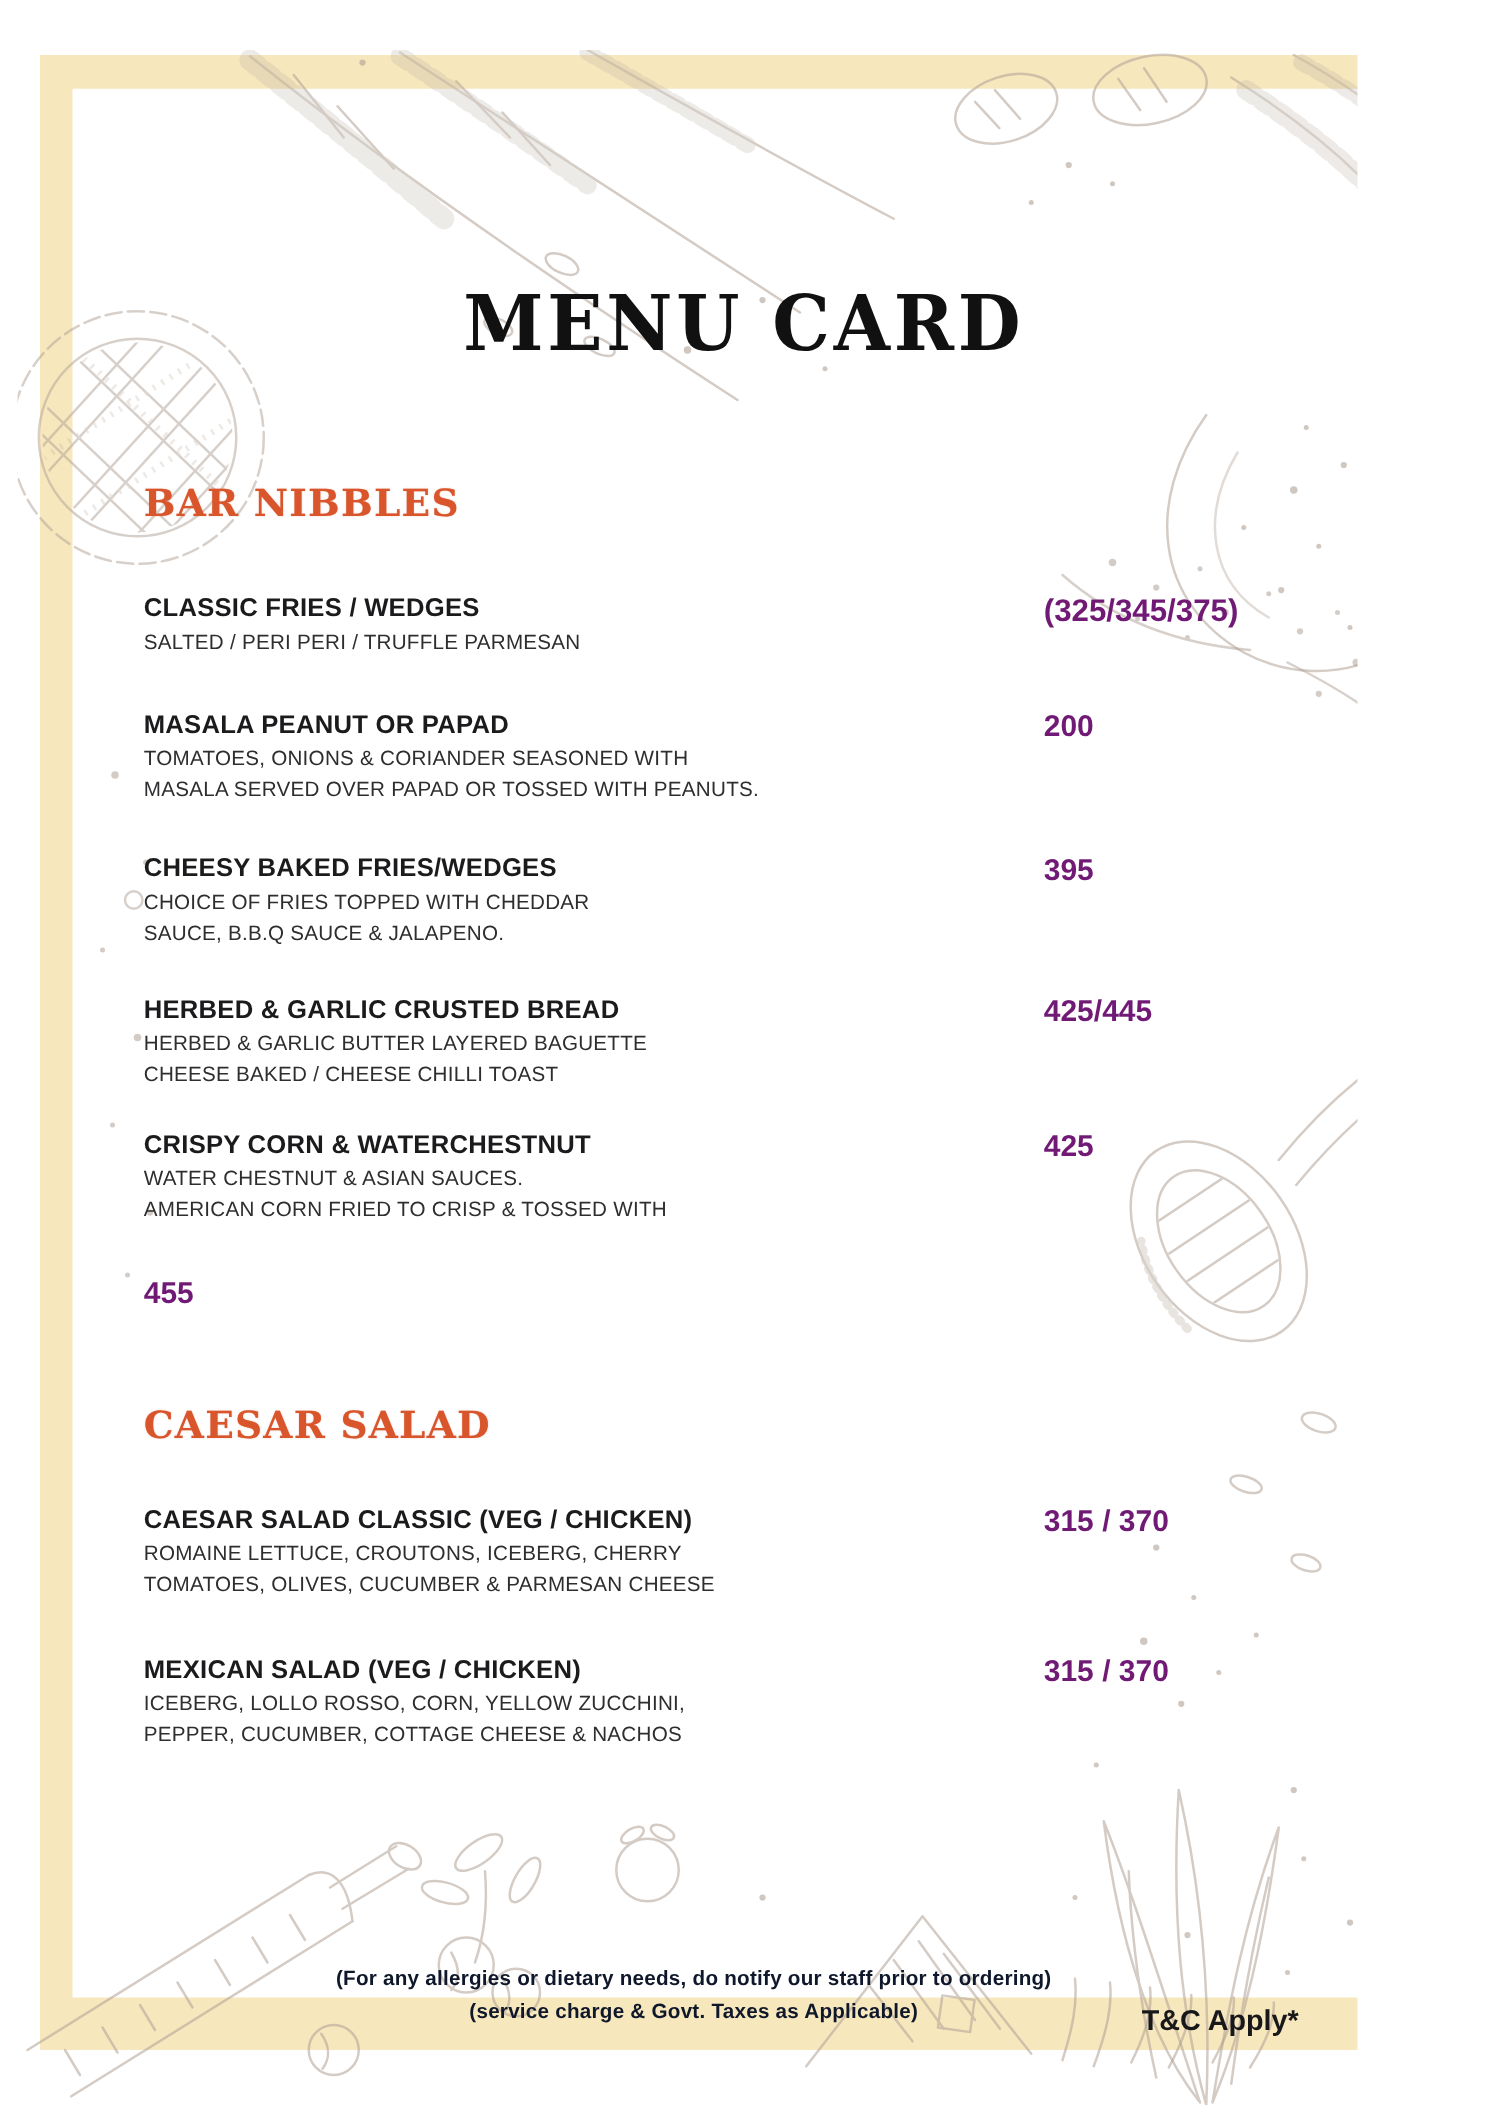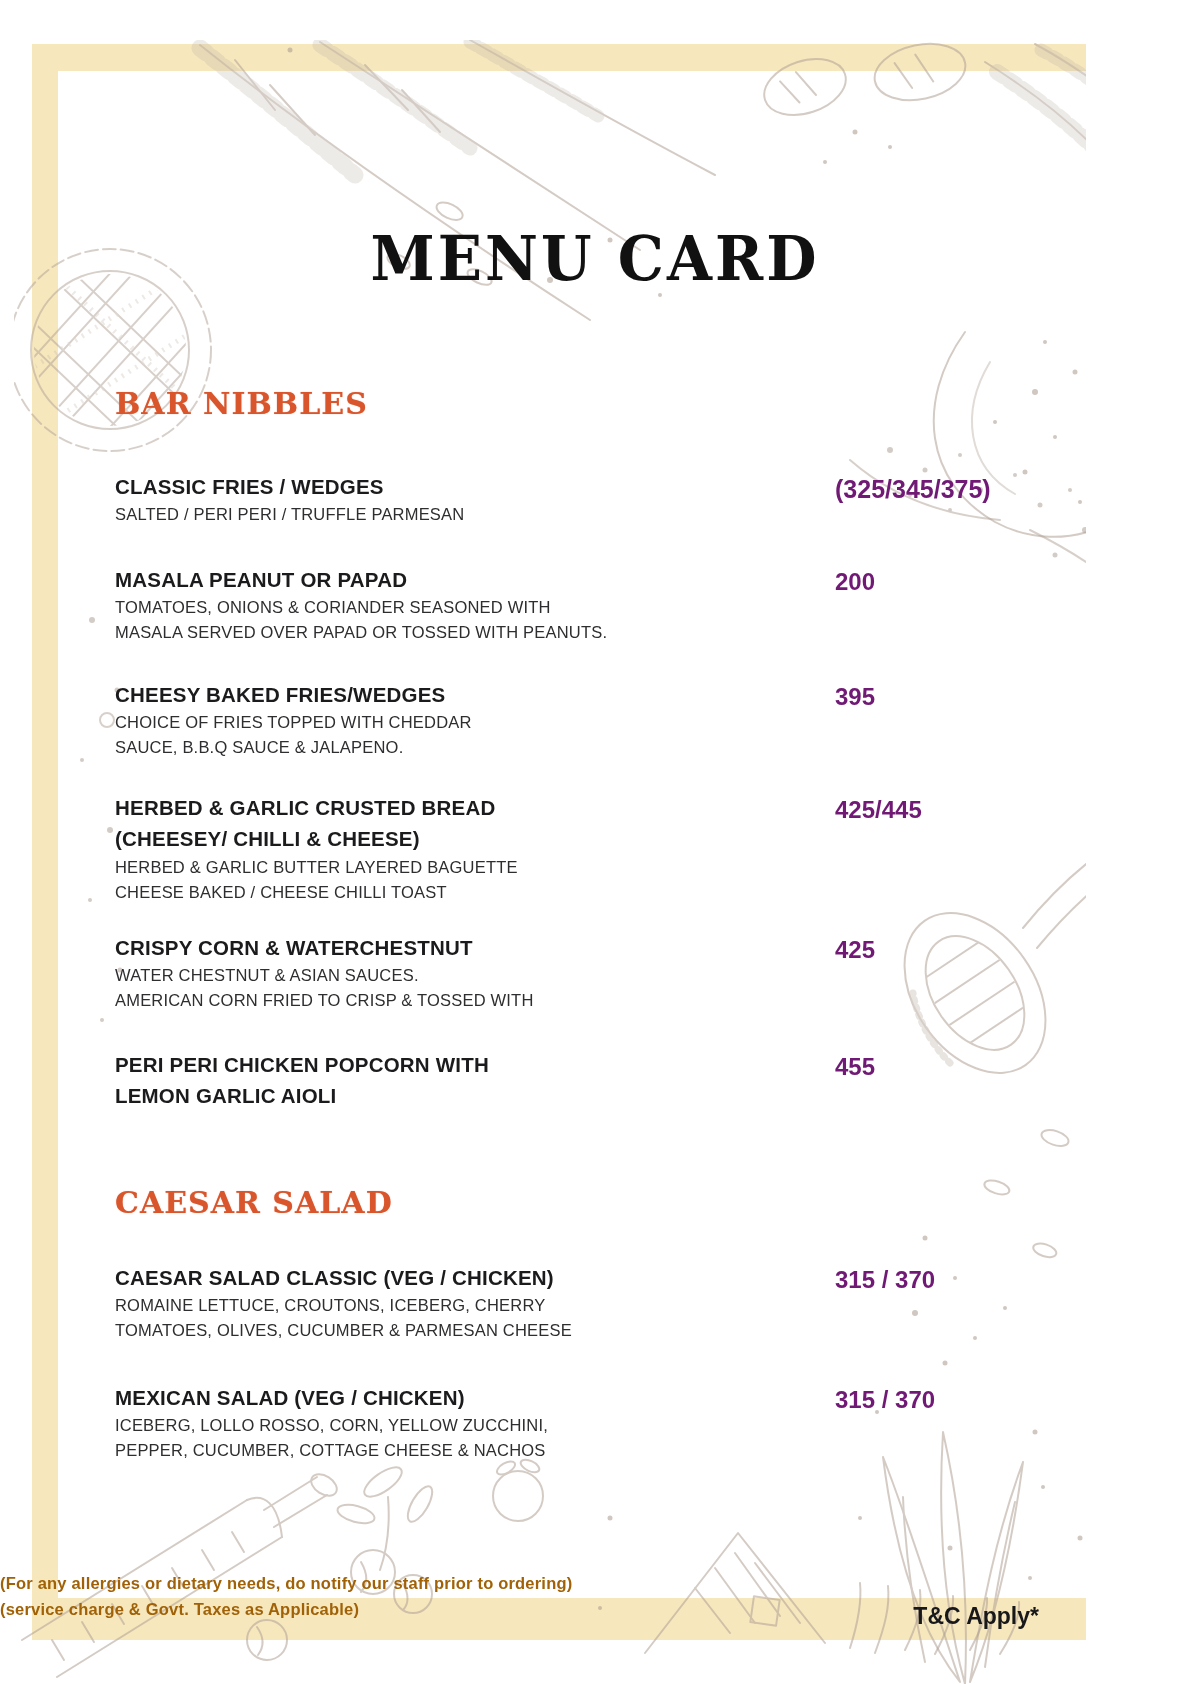--- a/index.html
+++ b/index.html
@@ -71,23 +71,23 @@
   }
   .item-price{
     font-size:24px;line-height:30px;font-weight:bold;
     color:#701a75;margin-top:2px;white-space:nowrap;
   }
   .mb38{margin-bottom:38px;} .mb35{margin-bottom:35px;}
   .mb33{margin-bottom:33px;} .mb28{margin-bottom:28px;}
   .mb37{margin-bottom:37px;} .mb40{margin-bottom:40px;}
   .footer{
     position:absolute;left:0;top:1570px;width:1110px;
-    z-index:3;
+    text-align:center;z-index:3;
     font-size:16.5px;line-height:26px;font-weight:bold;
-    color:#a16207;letter-spacing:.2px;
+    color:#0f172a;letter-spacing:.2px;
   }
   .tnc{
     position:absolute;top:1603px;right:47px;z-index:3;
     font-size:23px;font-weight:bold;color:#18181a;
   }
 </style>
 </head>
 <body>
 
 <div class="page">
@@ -351,41 +351,36 @@
         <div class="item-name">CHEESY BAKED FRIES/WEDGES</div>
         <div class="item-desc">CHOICE OF FRIES TOPPED WITH CHEDDAR</div>
         <div class="item-desc">SAUCE, B.B.Q SAUCE &amp; JALAPENO.</div>
       </div>
       <div class="item-price">395</div>
     </div>
 
     <div class="item mb28">
       <div class="item-text">
         <div class="item-name">HERBED &amp; GARLIC CRUSTED BREAD</div>
-        <div class="item-name2">(CHEESEY/ CHILLI &amp; CHEESE)</div>
         <div class="item-desc">HERBED &amp; GARLIC BUTTER LAYERED BAGUETTE</div>
         <div class="item-desc">CHEESE BAKED / CHEESE CHILLI TOAST</div>
       </div>
       <div class="item-price">425/445</div>
     </div>
 
     <div class="item mb37">
       <div class="item-text">
         <div class="item-name">CRISPY CORN &amp; WATERCHESTNUT</div>
         <div class="item-desc">WATER CHESTNUT &amp; ASIAN SAUCES.</div>
         <div class="item-desc">AMERICAN CORN FRIED TO CRISP &amp; TOSSED WITH</div>
       </div>
       <div class="item-price">425</div>
     </div>
 
     <div class="item">
-      <div class="item-text">
-        <div class="item-name">PERI PERI CHICKEN POPCORN WITH</div>
-        <div class="item-name2">LEMON GARLIC AIOLI</div>
-      </div>
       <div class="item-price">455</div>
     </div>
 
     <h2 class="section-heading sh-2">CAESAR SALAD</h2>
 
     <div class="item mb40">
       <div class="item-text">
         <div class="item-name">CAESAR SALAD CLASSIC (VEG / CHICKEN)</div>
         <div class="item-desc">ROMAINE LETTUCE, CROUTONS, ICEBERG, CHERRY</div>
         <div class="item-desc">TOMATOES, OLIVES, CUCUMBER &amp; PARMESAN CHEESE</div>

